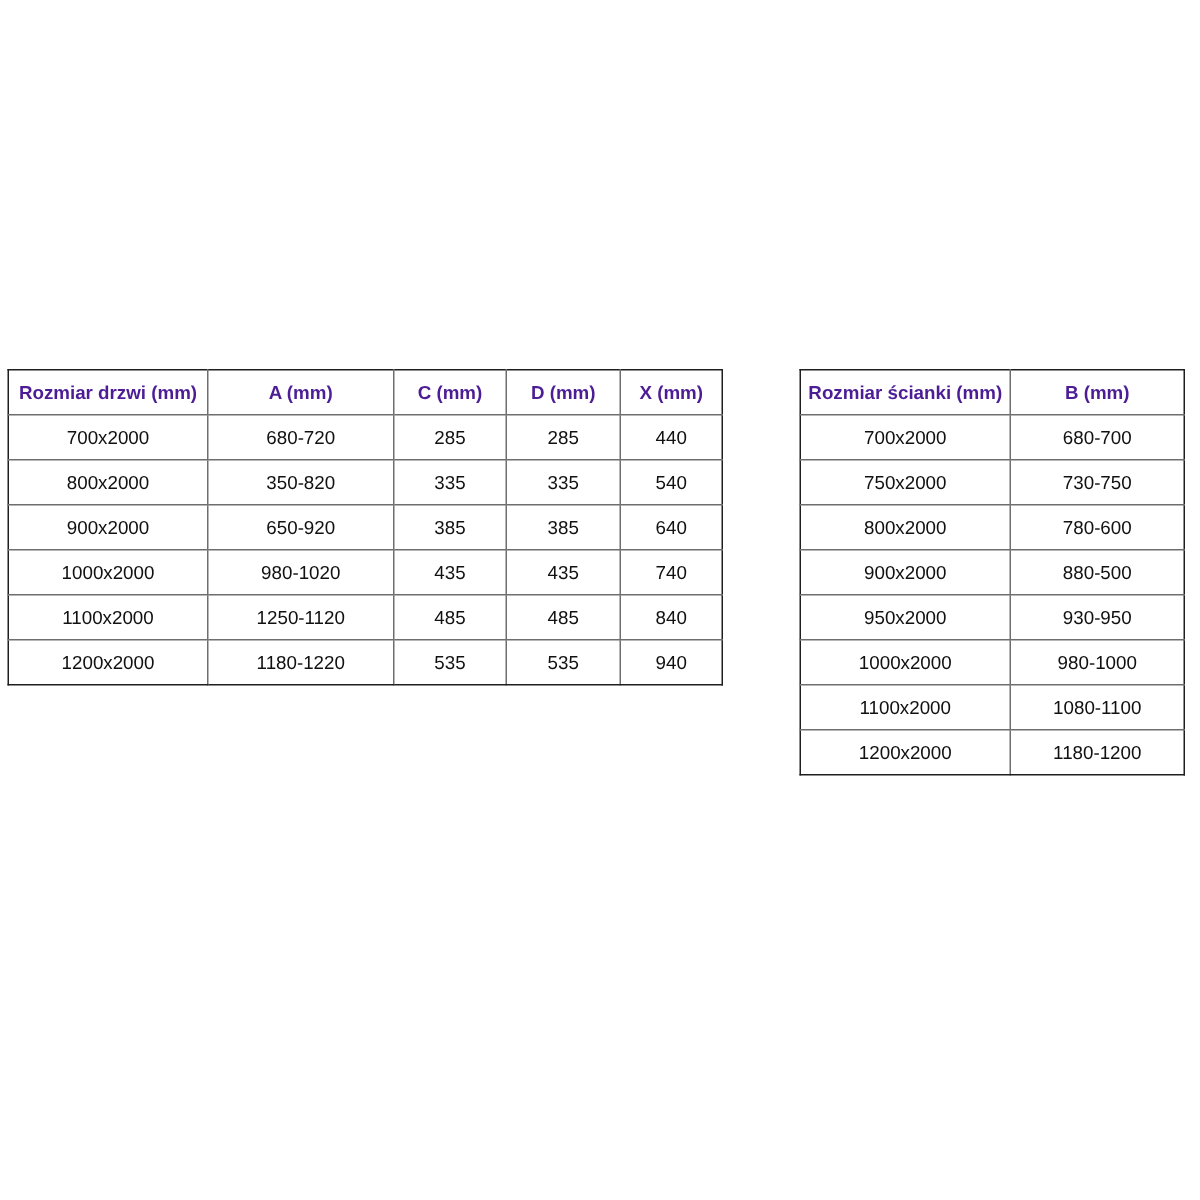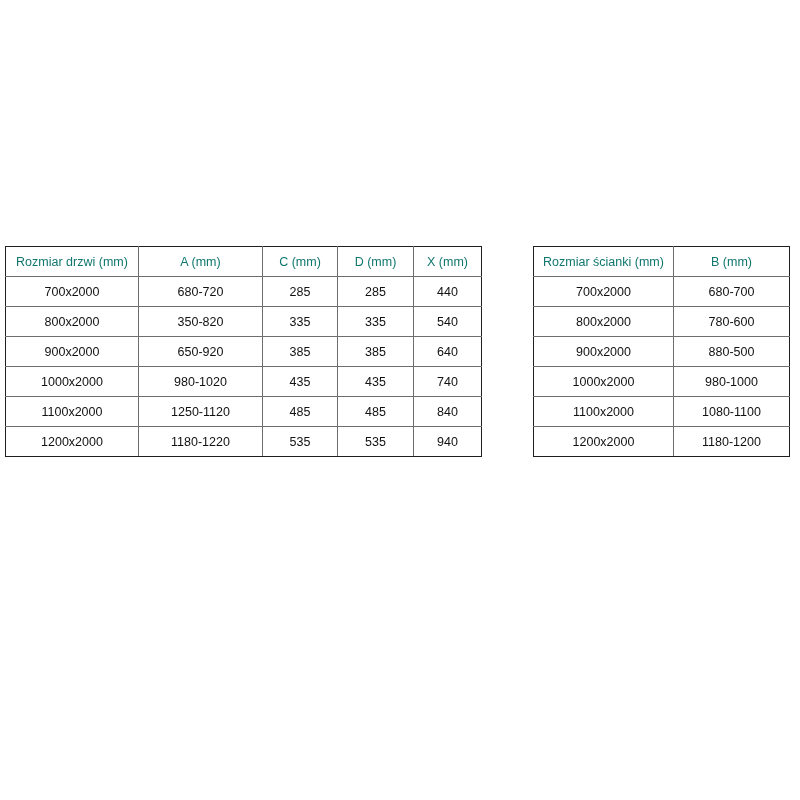--- a/index.html
+++ b/index.html
@@ -30,22 +30,22 @@
   table.spec td {
     border: 1px solid #6e6e6e;
     text-align: center;
     vertical-align: middle;
     height: 29px;
     padding: 0 2px;
     white-space: nowrap;
     overflow: hidden;
   }
   table.spec th {
-    font-weight: normal;
-    color: #0f766e;
+    font-weight: bold;
+    color: #4c1d95;
   }
   
   table.spec tr:first-child th { border-top-color: #1f1f1f; }
   table.spec tr:last-child td { border-bottom-color: #1f1f1f; }
   table.spec th:first-child, table.spec td:first-child { border-left-color: #1f1f1f; }
   table.spec th:last-child, table.spec td:last-child { border-right-color: #1f1f1f; }
 
   #doors-table {
     left: 5px;
     top: 246px;
@@ -135,26 +135,34 @@
           <th>Rozmiar ścianki (mm)</th>
           <th>B (mm)</th>
         </tr>
     </thead>
     <tbody>
         <tr>
           <td>700x2000</td>
           <td>680-700</td>
         </tr>
         <tr>
+          <td>750x2000</td>
+          <td>730-750</td>
+        </tr>
+        <tr>
           <td>800x2000</td>
           <td>780-600</td>
         </tr>
         <tr>
           <td>900x2000</td>
           <td>880-500</td>
+        </tr>
+        <tr>
+          <td>950x2000</td>
+          <td>930-950</td>
         </tr>
         <tr>
           <td>1000x2000</td>
           <td>980-1000</td>
         </tr>
         <tr>
           <td>1100x2000</td>
           <td>1080-1100</td>
         </tr>
         <tr>

